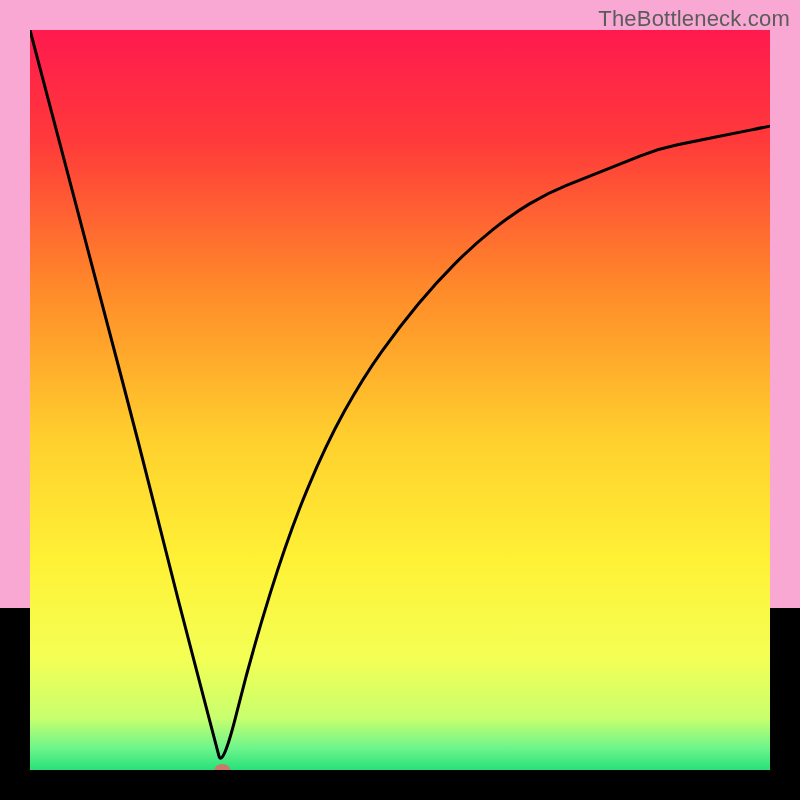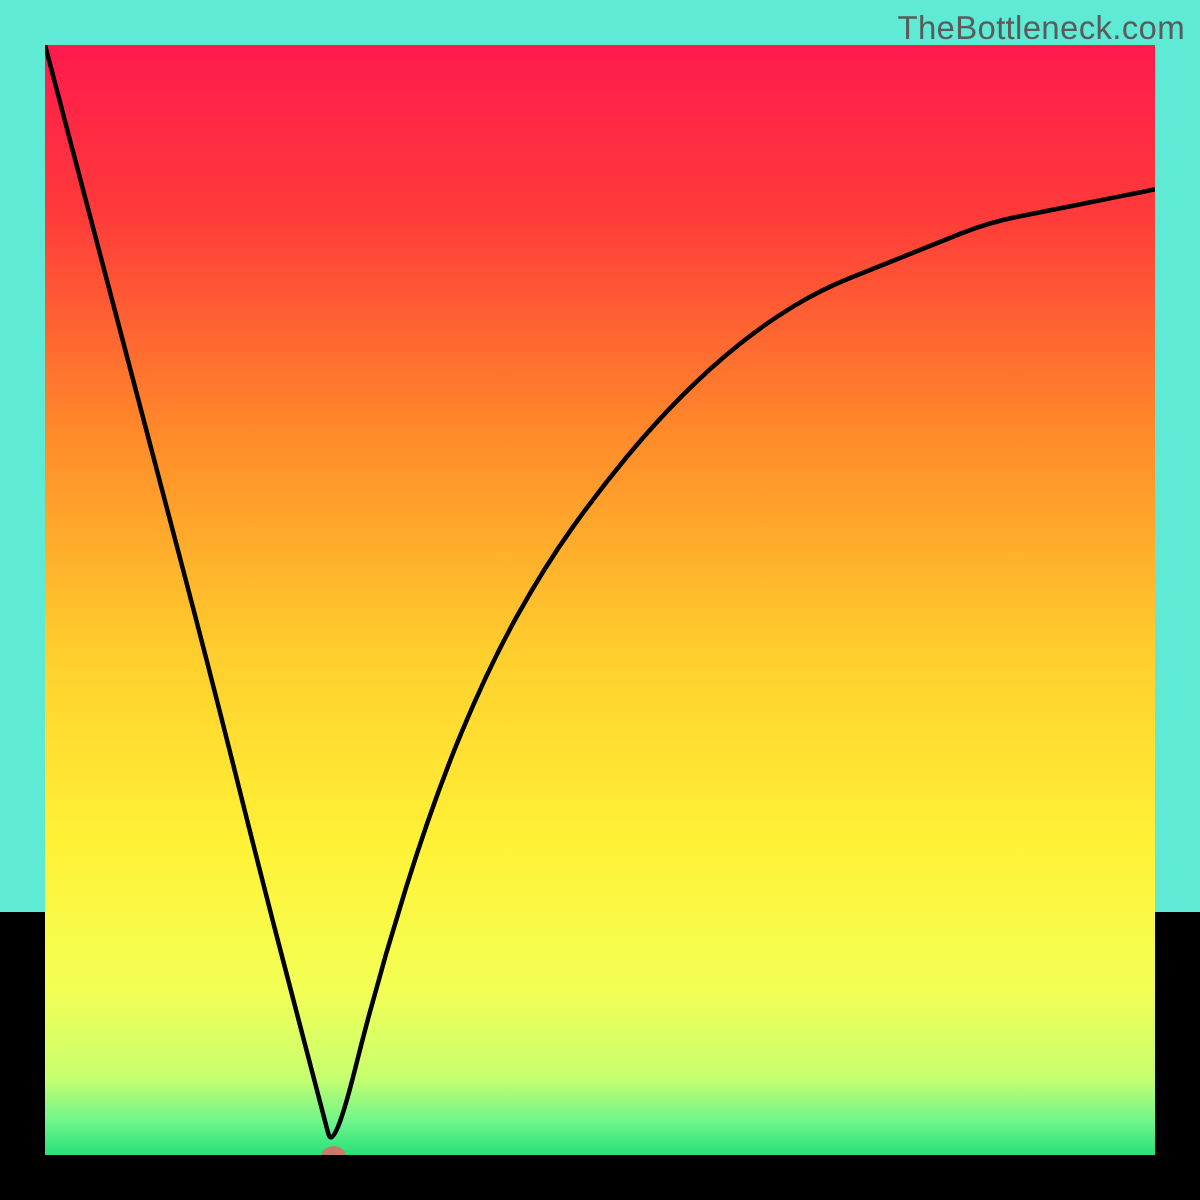--- a/index.html
+++ b/index.html
@@ -8,21 +8,21 @@
     width: 800px;
     height: 800px;
     background: #000;
     font-family: Arial, Helvetica, sans-serif;
     overflow: hidden;
   }
   .frame {
     position: relative;
     width: 800px;
     height: 608px;
-    background: #5eead4;
+    background: #f9a8d4;
   }
   .plot-area {
     position: absolute;
     left: 30px;
     top: 30px;
     width: 740px;
     height: 740px;
     overflow: hidden;
   }
   .plot-svg {

